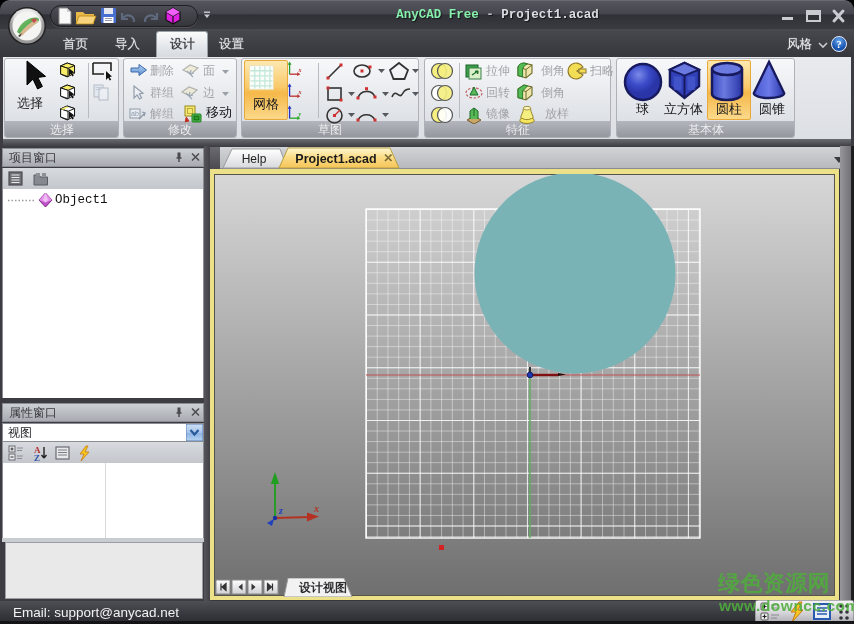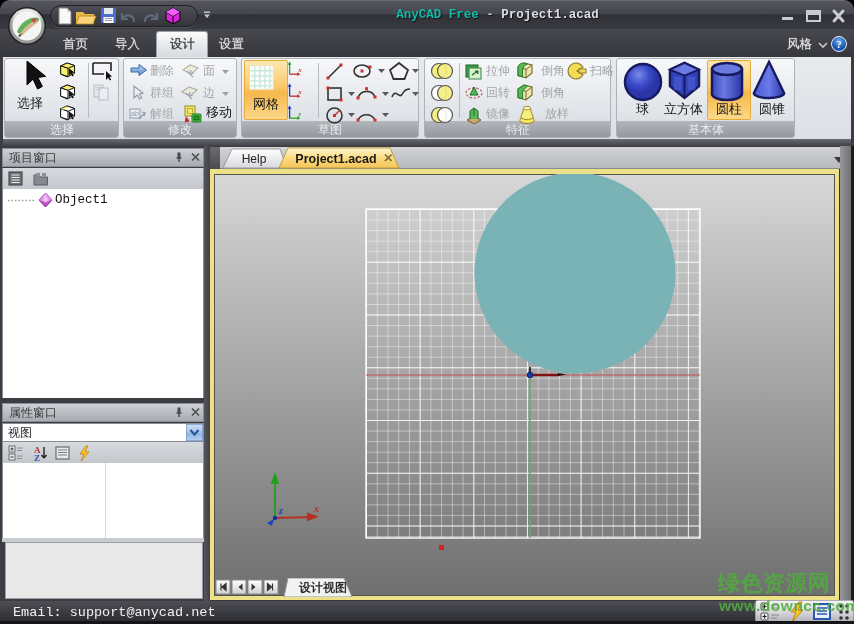--- a/index.html
+++ b/index.html
@@ -64,21 +64,21 @@
       <path id="c53" d="M988 -22Q985 -51 988 -80Q934 -77 880 -77H463Q409 -77 356 -80Q359 -51 356 -22Q409 -24 463 -24H625V235H533Q480 235 426 232Q429 261 426 290Q480 288 533 288H625V526H467Q412 371 359 271Q323 296 279 296Q360 444 396 538Q433 631 460 754Q499 738 542 731L486 579H625V687Q625 758 622 830Q660 826 699 830Q696 758 696 687V579H845Q899 579 953 581Q950 552 953 523Q899 526 845 526H696V288H815Q869 288 923 290Q920 261 923 232Q869 235 815 235H696V-24H880Q934 -24 988 -22ZM203 2Q203 -67 207 -136Q171 -132 134 -136Q138 -67 138 2V691Q138 760 134 828Q171 824 207 828Q203 760 203 691V608L230 628L339 478L282 433L203 540ZM-26 381Q15 481 45 592L114 572Q84 457 41 352Z"></path>
       <path id="c54" d="M781 -108Q734 -108 706 -79Q677 -50 677 -3V241Q645 121 566 26Q486 -69 372 -121Q353 -78 307 -65Q446 -20 536 104Q627 228 627 396V541Q627 612 624 684Q662 680 701 684Q697 612 697 541V396Q697 373 696 349Q722 348 751 351Q748 280 748 208V-3Q748 -21 758 -34Q767 -46 782 -46H893Q906 -46 910 -35Q915 -24 914 -9Q912 6 914 21L933 177Q963 155 1001 156L974 -32Q973 -63 969 -81Q968 -108 946 -108ZM532 252Q493 256 455 252Q458 323 458 394V803H872V271H802V750H529V394Q529 323 532 252ZM282 20Q282 -51 286 -122Q247 -118 208 -122Q212 -51 212 20V343Q154 274 88 212Q52 235 11 244Q193 398 311 605H159Q105 605 52 603Q55 632 52 661Q105 658 159 658H423Q362 540 282 432V384L314 411L431 274L372 224L282 330ZM293 737 239 682 122 796 176 851Z"></path>
       <path id="c55" d="M883 390Q908 362 939 340Q877 267 751 201Q740 235 711 257Q774 285 831 339ZM298 79Q403 108 486 152L576 202L586 161Q425 66 340 5Q330 48 298 79ZM516 205Q444 267 363 317L403 380Q488 327 564 262ZM599 -3V413H447Q398 413 350 411Q353 437 350 463Q398 461 447 461H779V578H563Q514 578 466 576Q469 602 466 628Q514 626 563 626H779V723H522Q473 723 425 720Q428 747 425 773Q473 770 522 770H847V461L983 463Q981 437 983 411Q935 413 887 413H666V240Q718 162 791 114Q864 67 981 42Q949 16 942 -24Q867 -7 794 37Q722 81 666 142V-28Q666 -85 622 -108Q576 -131 493 -130Q503 -83 471 -48Q500 -51 542 -52Q583 -52 591 -45Q599 -38 599 -3ZM48 -39Q45 8 24 39Q75 45 136 60Q198 76 340 131L342 92Q207 36 150 10Q94 -16 48 -39ZM153 807Q184 794 220 787Q215 767 206 739Q196 711 150 606Q105 501 88 467L185 479Q234 564 256 638Q285 618 319 605Q309 579 292 548Q275 516 205 402Q135 288 110 252L228 272L272 285V238L234 233L26 191L20 235Q35 240 47 254Q94 314 161 435L16 413L11 457Q26 461 34 475Q59 519 97 617Q143 730 153 807Z"></path>
       <path id="c56" d="M906 -73 867 -138 705 -44 540 42 574 110 742 22ZM474 170Q476 219 471 262Q508 258 546 262Q540 219 543 170Q543 120 516 74Q490 28 450 -6Q409 -39 357 -66Q269 -114 165 -133Q157 -87 116 -65Q249 -49 351 9Q405 38 440 81Q474 124 474 170ZM373 359H780V69H711V309H318L319 183Q320 113 323 43Q286 47 248 43Q251 112 250 182V359Q263 359 270 359Q248 387 215 401Q349 413 452 484Q555 556 599 669Q634 647 673 632L657 606Q700 537 765 485Q845 421 974 404Q944 376 939 335Q841 350 760 409Q679 468 619 552Q513 416 373 359ZM511 722H924L933 663Q916 661 907 651L816 538L762 580L836 672H484Q431 583 342 488Q320 517 286 527Q344 587 386 654Q429 721 474 825Q507 807 544 797Q530 759 511 722ZM63 409Q121 461 164 515Q206 569 273 670L302 636L191 447L141 356Q110 394 63 409ZM261 720 208 666 89 782 141 836Z"></path>
       <path id="c57" d="M955 -49Q875 59 784 158L838 207Q931 105 1014 -6ZM556 209Q585 186 618 170Q556 66 447 -40L387 -96Q368 -66 336 -53Q397 -2 446 58Q496 119 556 209ZM680 -19V258H521Q533 437 521 616H607Q646 669 678 742H436V341Q437 41 268 -116Q242 -83 199 -81Q373 45 370 341L369 787H892Q938 787 983 789Q980 765 983 740Q938 742 892 742H679Q711 724 745 714Q726 665 690 616H910Q897 437 908 258H747V-36Q742 -93 695 -111Q654 -129 599 -129Q608 -84 580 -48Q604 -51 634 -52Q665 -52 672 -48Q680 -44 680 -19ZM587 571V457H843V571H654L640 553Q632 563 622 571ZM587 416V303H842V416ZM139 -118Q101 -94 44 -92Q84 -11 128 93Q171 197 253 454L291 433L184 54ZM213 457 154 408 16 544 74 594ZM229 626Q165 702 90 768L146 820Q225 750 293 670Z"></path>
       <path id="c58" d="M312 -110Q265 -110 235 -80Q205 -49 205 2V430Q145 369 75 317Q53 357 12 376Q137 465 235 573Q327 681 392 830Q429 807 470 792L416 703H757L765 638Q740 632 725 616L631 509L863 510V154H790V224H277V2Q277 -17 287 -31Q297 -45 313 -45H847Q872 -45 892 -32Q911 -18 914 4L934 117Q966 97 1004 95L975 -51Q970 -77 948 -94Q927 -110 899 -110ZM277 282H489V451H277ZM561 282H790V452L561 451ZM535 509 655 646H378Q327 571 275 508Z"></path>
     </defs>
   </svg>
 <div id="win">
     <div class="abs" style="left:0;top:0;width:854px;height:29px;background:linear-gradient(#55555e 0%,#46464e 45%,#303037 50%,#3a3a41 100%);border-radius:9px 9px 0 0;border-top:1px solid #6a6a72;"></div>
-    <div class="abs" style="left:0;top:8px;width:854px;padding-left:141px;text-align:center;font-family:'Liberation Mono',monospace;font-size:12.5px;font-weight:bold;color:#dadde2;text-shadow:1px 1px 1px #15151a;"><span style="color:#14b8a6">AnyCAD Free</span> <span style="color:#b9bcc2">-</span> Project1.acad</div>
+    <div class="abs" style="left:0;top:8px;width:854px;padding-left:141px;text-align:center;font-family:'Liberation Mono',monospace;font-size:12.5px;font-weight:bold;color:#dadde2;text-shadow:1px 1px 1px #15151a;"><span style="color:#86efac">AnyCAD Free</span> <span style="color:#b9bcc2">-</span> Project1.acad</div>
     <svg class="abs" style="left:778px;top:8px" width="72" height="16" viewBox="0 0 72 16">
       <rect x="4" y="9" width="11" height="3" fill="#c9cbd0"></rect>
       <rect x="29" y="3" width="13" height="10" fill="none" stroke="#c9cbd0" stroke-width="2"></rect>
       <rect x="30" y="4" width="11" height="3" fill="#c9cbd0"></rect>
       <path d="M56 3 L65 13 M65 3 L56 13" stroke="#c9cbd0" stroke-width="3" stroke-linecap="round"></path>
     </svg>
     <div class="abs" style="left:50px;top:5px;width:148px;height:22px;background:linear-gradient(#4e4e56,#35353c);border:1px solid #1f1f24;border-radius:11px;box-shadow:0 1px 0 rgba(255,255,255,.12);"></div>
     <svg class="abs" style="left:50px;top:5px" width="170" height="22" viewBox="0 0 170 22">
 <g transform="translate(8,3)">
         <path d="M1 0 h8 l4 4 v12 h-12 z" fill="#f8f8f8" stroke="#888" stroke-width="1"></path>
@@ -823,21 +823,21 @@
         <use href="#c54" fill="#111215" stroke="#111215" stroke-width="26"></use>
       </g>
       <g transform="translate(36.0,10.6) scale(0.01172,-0.01172)">
         <use href="#c14" fill="#111215" stroke="#111215" stroke-width="26"></use>
       </g>
     </svg>
     <div class="abs" style="left:840px;top:146px;width:12px;height:455px;background:linear-gradient(90deg,#97979b,#6e6e72);"></div>
     <div class="abs" style="left:851px;top:146px;width:3px;height:478px;background:#1d1d20;"></div>
     <div class="abs" style="left:0;top:621px;width:854px;height:3px;background:#141416;z-index:5;"></div>
     <div class="abs" style="left:0;top:601px;width:854px;height:23px;background:linear-gradient(#4e4e55,#33333a 70%,#2a2a30);"></div>
-    <div class="abs" style="left:13px;top:605px;font-size:13.5px;color:#f2f2f4;font-family:Liberation Mono, monospace;">Email: support@anycad.net</div>
+    <div class="abs" style="left:13px;top:605px;font-size:13.5px;color:#f2f2f4;">Email: support@anycad.net</div>
     <svg class="abs" style="left:755px;top:600px" width="99" height="24" viewBox="0 0 99 24">
 <rect x="0" y="0" width="99" height="24" rx="3" fill="url(#fltg)" stroke="#6a6a70" stroke-width="1"></rect>
 <defs>
         <linearGradient id="fltg" x1="0" y1="0" x2="0" y2="1">
           <stop offset="0" stop-color="#f4f4f6"></stop>
           <stop offset="0.5" stop-color="#d8d8dc"></stop>
           <stop offset="1" stop-color="#a8a8b0"></stop>
         </linearGradient>
       </defs>
 <g stroke="#555" fill="#eee" stroke-width="1">

